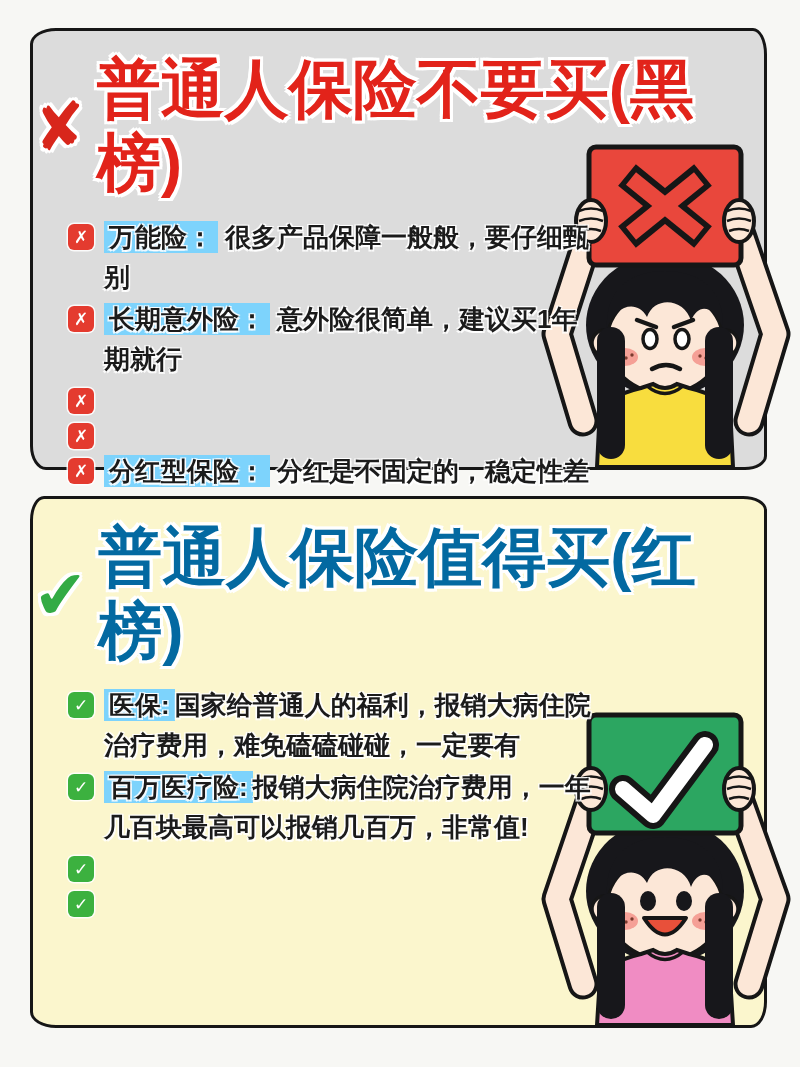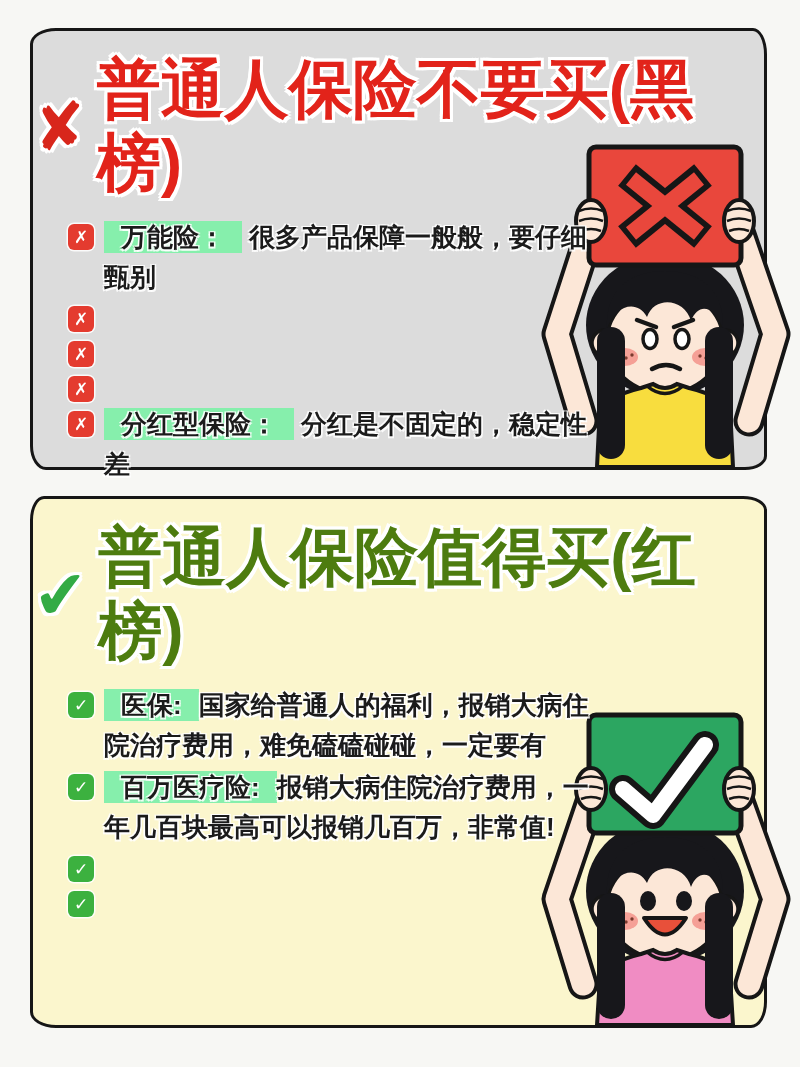--- a/index.html
+++ b/index.html
@@ -35,36 +35,36 @@
     font-weight:900; line-height:1;
     text-shadow:-3px -3px 0 #fff,3px -3px 0 #fff,-3px 3px 0 #fff,3px 3px 0 #fff,0 -3px 0 #fff,0 3px 0 #fff,-3px 0 0 #fff,3px 0 0 #fff;
   }
   .mark-x { color:#d8261b; font-size:64px; transform:rotate(-6deg); }
   .mark-check { color:#33ab45; font-size:66px; transform:rotate(-4deg); }
   .panel-title {
     font-size:64px; font-weight:900; letter-spacing:0px; line-height:1.15;
     text-shadow:-3px -3px 0 #fff,3px -3px 0 #fff,-3px 3px 0 #fff,3px 3px 0 #fff,0 -3px 0 #fff,0 3px 0 #fff,-3px 0 0 #fff,3px 0 0 #fff;
   }
   .title-red { color:#e2231a; }
-  .title-green { color:#4d7c0f; }
+  .title-green { color:#0369a1; }
   .items { list-style:none; margin:17px 0 0 35px; position:relative; z-index:2; }
   .item { display:flex; gap:10px; margin-bottom:2px; }
   .cb {
     flex:none; width:26px; height:26px; margin-top:7px;
     border-radius:6px; color:#fff; font-size:17px; font-weight:900;
     display:flex; align-items:center; justify-content:center;
     box-shadow:0 0 0 1.5px rgba(255,255,255,.85);
   }
   .cb-red   { background:#e43b2f; }
   .cb-green { background:#3cb13f; }
   .txt {
     width:496px; font-size:26px; line-height:40px; font-weight:700; color:#1b1b1b;
     text-shadow:-1.5px -1.5px 0 rgba(255,255,255,.85),1.5px -1.5px 0 rgba(255,255,255,.85),-1.5px 1.5px 0 rgba(255,255,255,.85),1.5px 1.5px 0 rgba(255,255,255,.85);
   }
-  .hl { background:#86efac; padding:1px 17px; }
+  .hl { background:#7dd3fc; padding:1px 5px; }
   .panel-black .hl { margin-right:7px; }
   .girl { position:absolute; right:-28px; bottom:0; z-index:1; }
   .girl-top { width:252px; height:338px; }
   .girl-bottom { width:252px; height:326px; }
 </style>
 </head>
 <body>
 
 <section class="panel panel-black">
   <div class="title-row">
@@ -74,20 +74,21 @@
 
   <ul class="items">
 
       <li class="item">
         <span class="cb cb-red">✗</span>
         <p class="txt"><span class="hl">万能险：</span><span>很多产品保障一般般，要仔细甄别</span></p>
       </li>
 
       <li class="item">
         <span class="cb cb-red">✗</span>
+        <p class="txt"><span class="hl">长期意外险：</span><span>意外险很简单，建议买1年期就行</span></p>
       </li>
 
       <li class="item">
         <span class="cb cb-red">✗</span>
       </li>
 
       <li class="item">
         <span class="cb cb-red">✗</span>
       </li>
 

